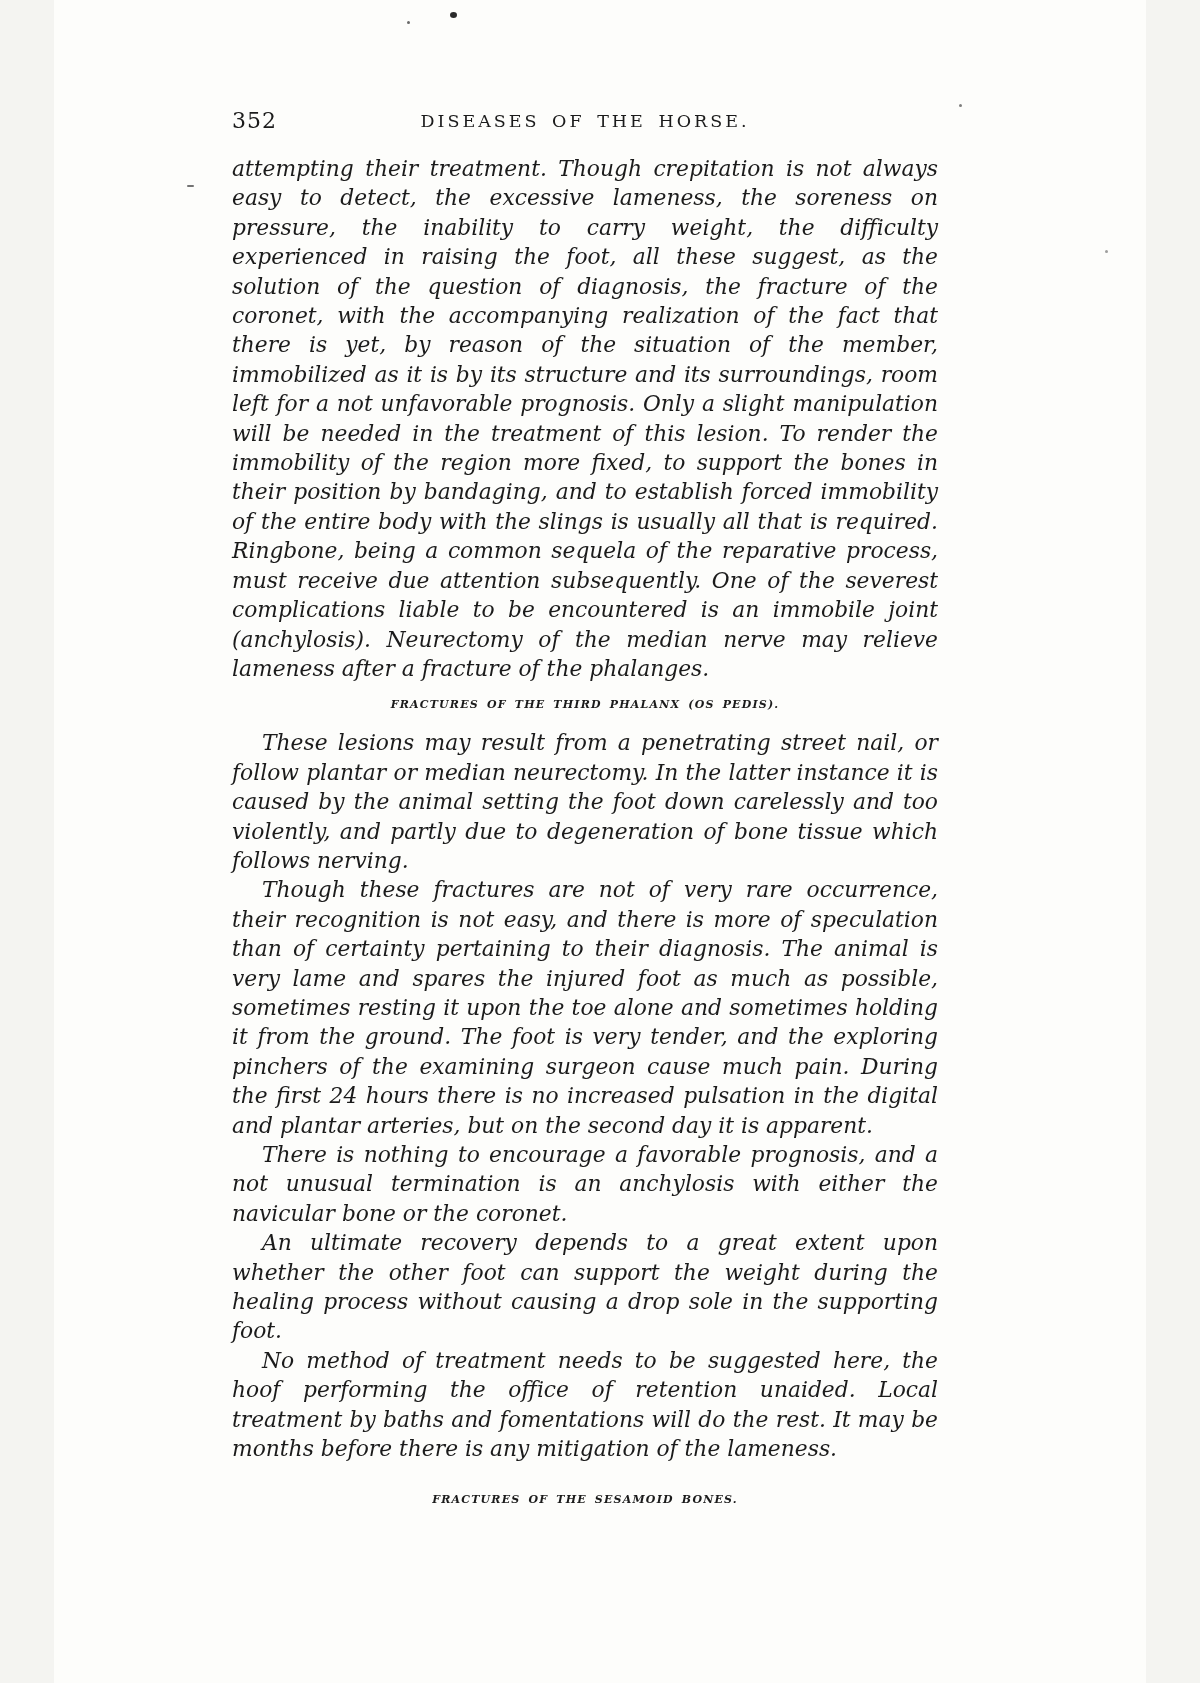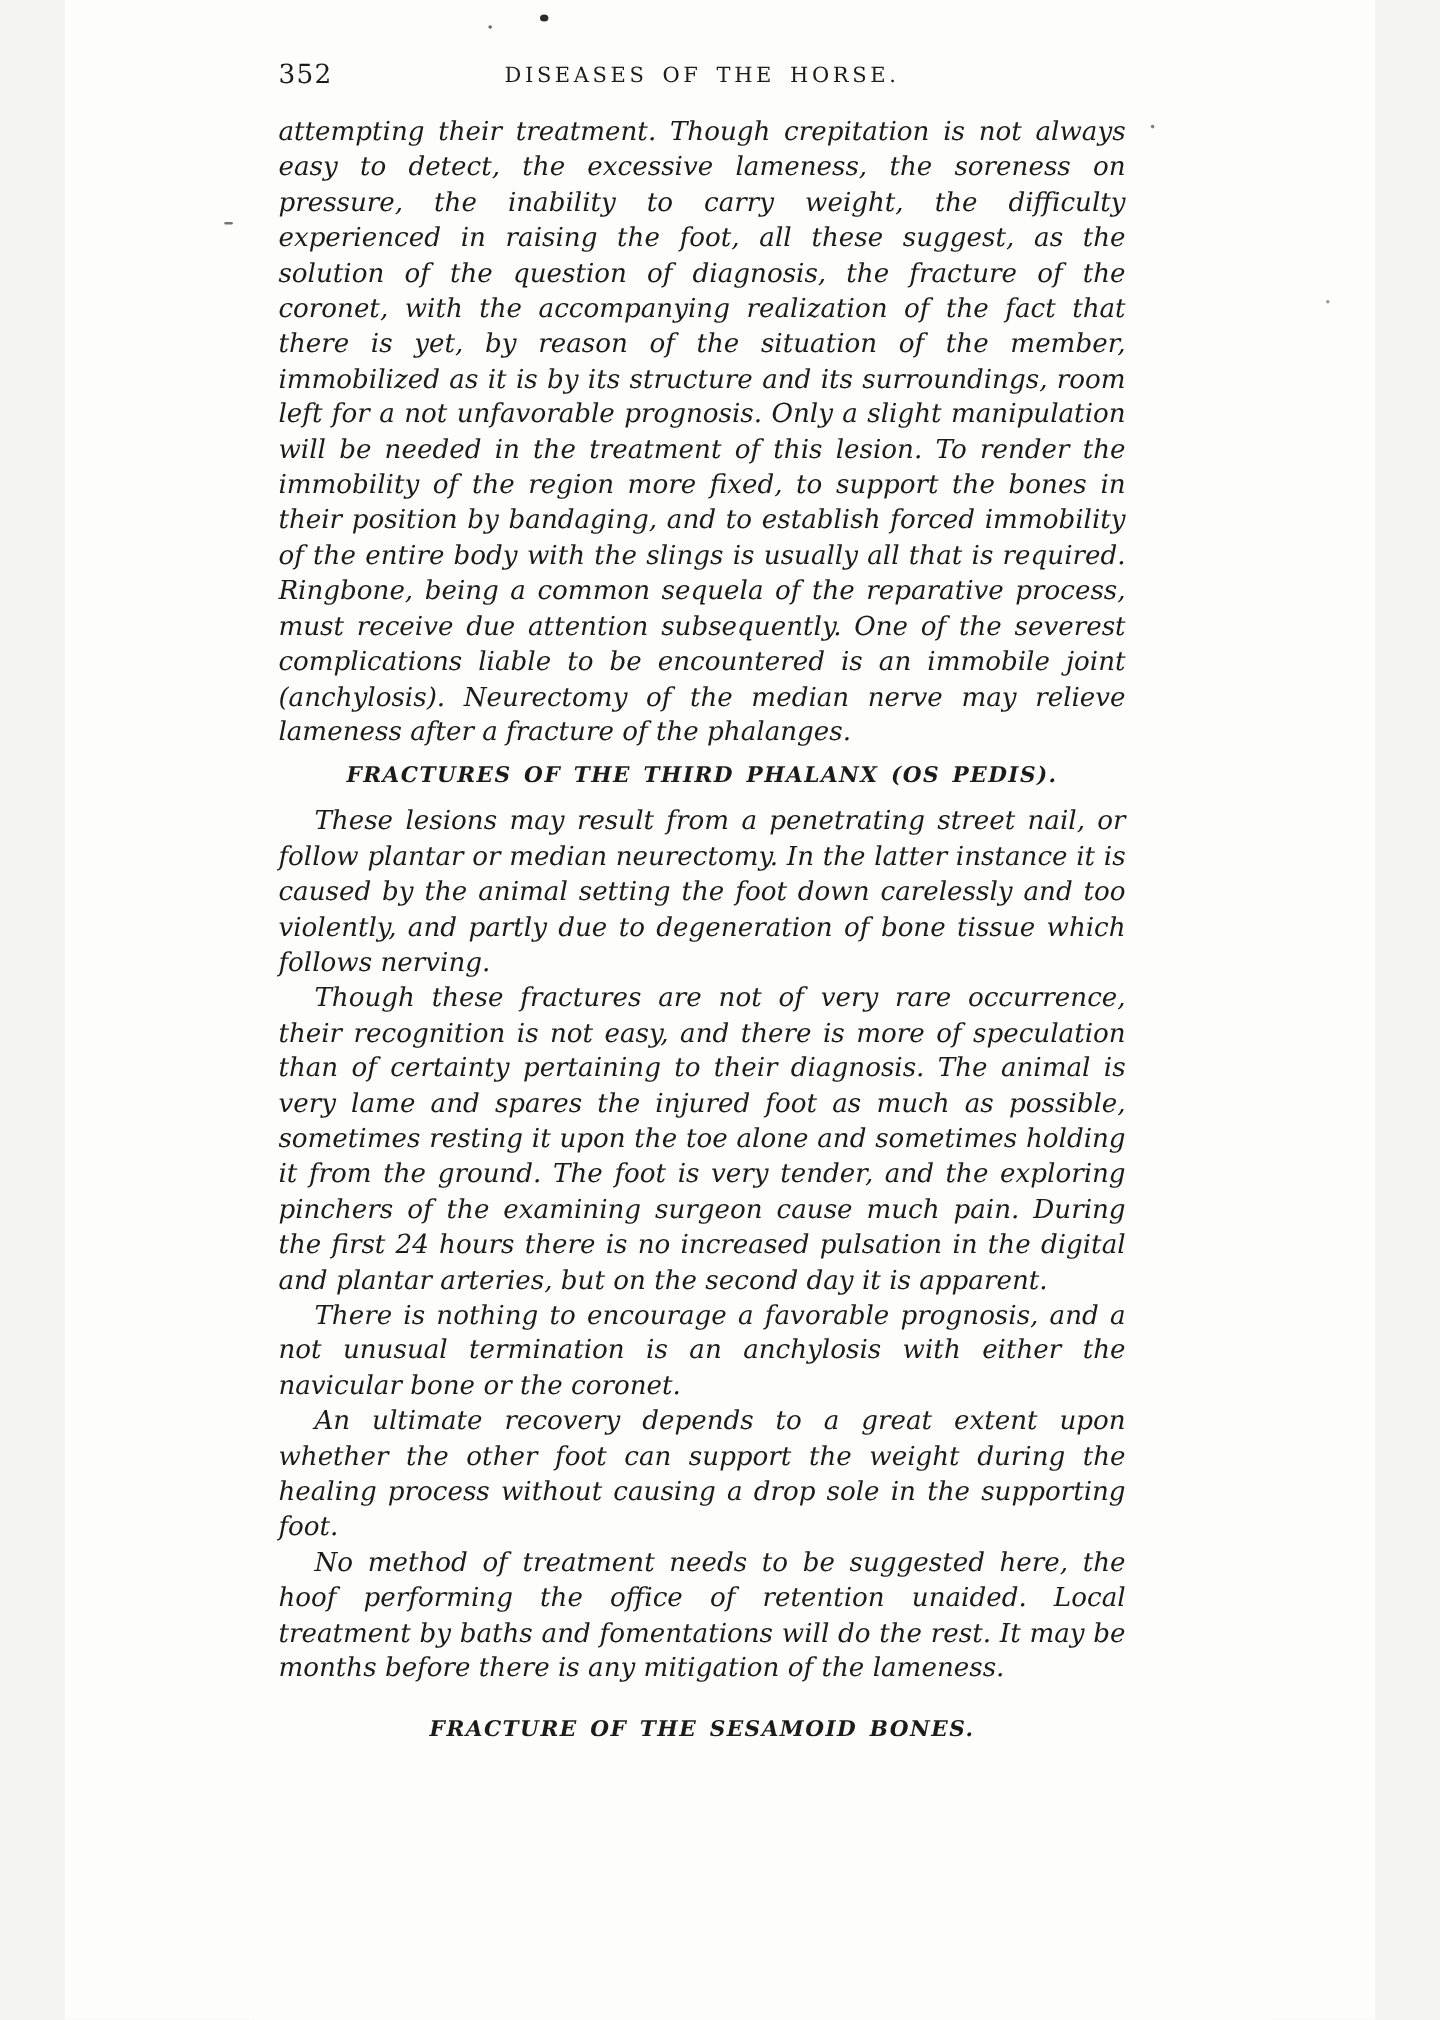--- a/index.html
+++ b/index.html
@@ -7,21 +7,21 @@
     padding: 0;
     background: #f4f4f1;
   }
   .scan-page {
     position: relative;
     width: 1092px;
     height: 1683px;
     margin: 0 auto;
     background: #fdfdfb;
     box-sizing: border-box;
-    padding: 50px 208px 0 178px;
+    padding: 108px 208px 0 178px;
     color: #1b1b1b;
     font-family: "DejaVu Serif", "Liberation Serif", serif;
     overflow: hidden;
   }
   .running-header {
     position: relative;
     height: 32px;
     margin-bottom: 14px;
   }
   .page-number {
@@ -48,21 +48,21 @@
   .para {
     margin: 0;
     text-indent: 0;
   }
   .para.indent {
     text-indent: 30px;
   }
   .section-heading {
     margin: 11px 0 12px 0;
     text-align: center;
-    font-size: 18px;
+    font-size: 11px;
     font-weight: bold;
     letter-spacing: 1.2px;
     word-spacing: 3px;
     line-height: 22px;
   }
   .section-heading.spaced {
     margin-top: 26px;
     margin-bottom: 18px;
   }
   .scan-speck {
@@ -101,17 +101,17 @@
     <p class="para indent">These lesions may result from a penetrating street nail, or follow plantar or median neurectomy.  In the latter instance it is caused by the animal setting the foot down carelessly and too violently, and partly due to degeneration of bone tissue which follows nerving.</p>
 
     <p class="para indent">Though these fractures are not of very rare occurrence, their recognition is not easy, and there is more of speculation than of certainty pertaining to their diagnosis.  The animal is very lame and spares the injured foot as much as possible, sometimes resting it upon the toe alone and sometimes holding it from the ground.  The foot is very tender, and the exploring pinchers of the examining surgeon cause much pain.  During the first 24 hours there is no increased pulsation in the digital and plantar arteries, but on the second day it is apparent.</p>
 
     <p class="para indent">There is nothing to encourage a favorable prognosis, and a not unusual termination is an anchylosis with either the navicular bone or the coronet.</p>
 
     <p class="para indent">An ultimate recovery depends to a great extent upon whether the other foot can support the weight during the healing process without causing a drop sole in the supporting foot.</p>
 
     <p class="para indent">No method of treatment needs to be suggested here, the hoof performing the office of retention unaided.  Local treatment by baths and fomentations will do the rest.  It may be months before there is any mitigation of the lameness.</p>
 
-    <h2 class="section-heading spaced">FRACTURE OF THE SESAMOID BONES.</h2>
+    <h2 class="section-heading spaced">FRACTURES OF THE SESAMOID BONES.</h2>
 
 
   </main>
 </div>
 
 </body></html>

